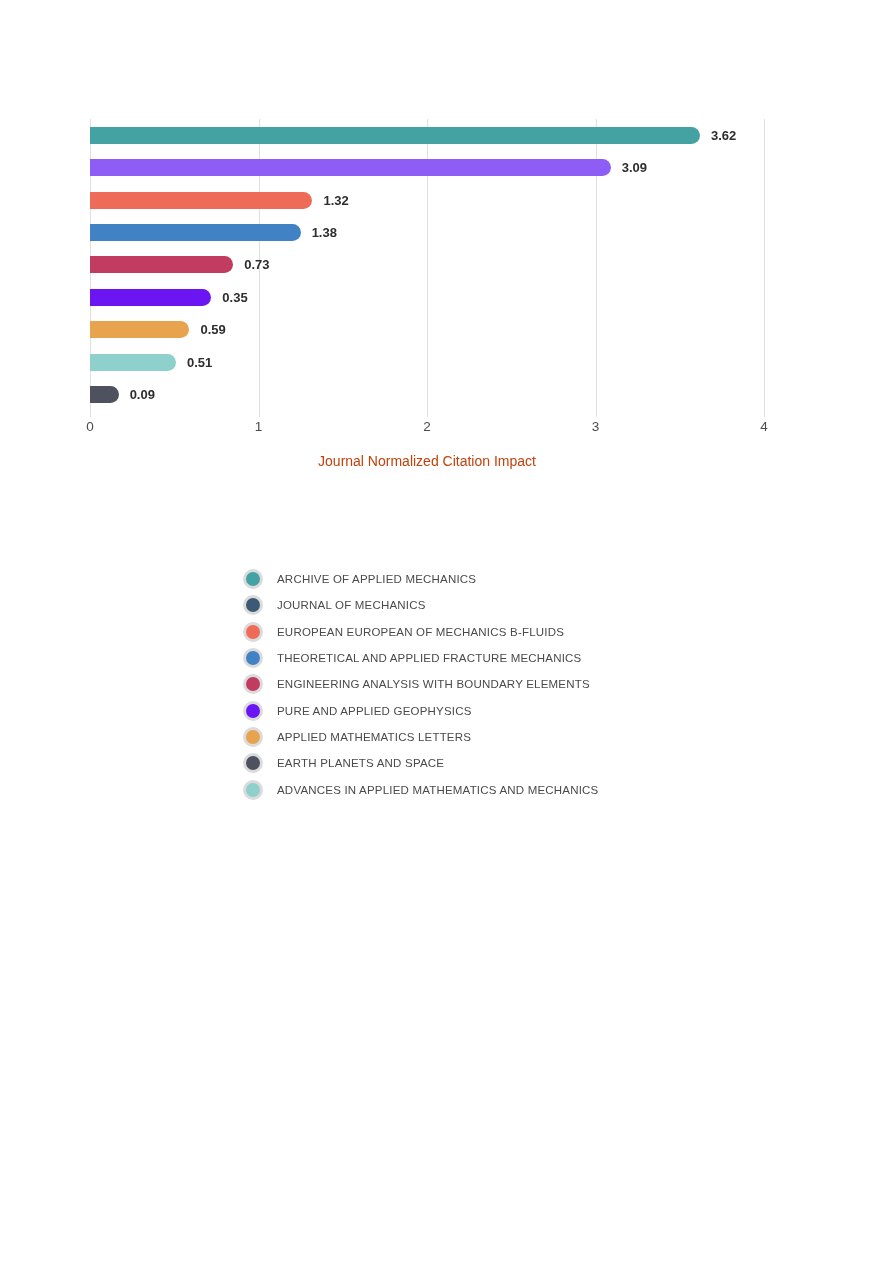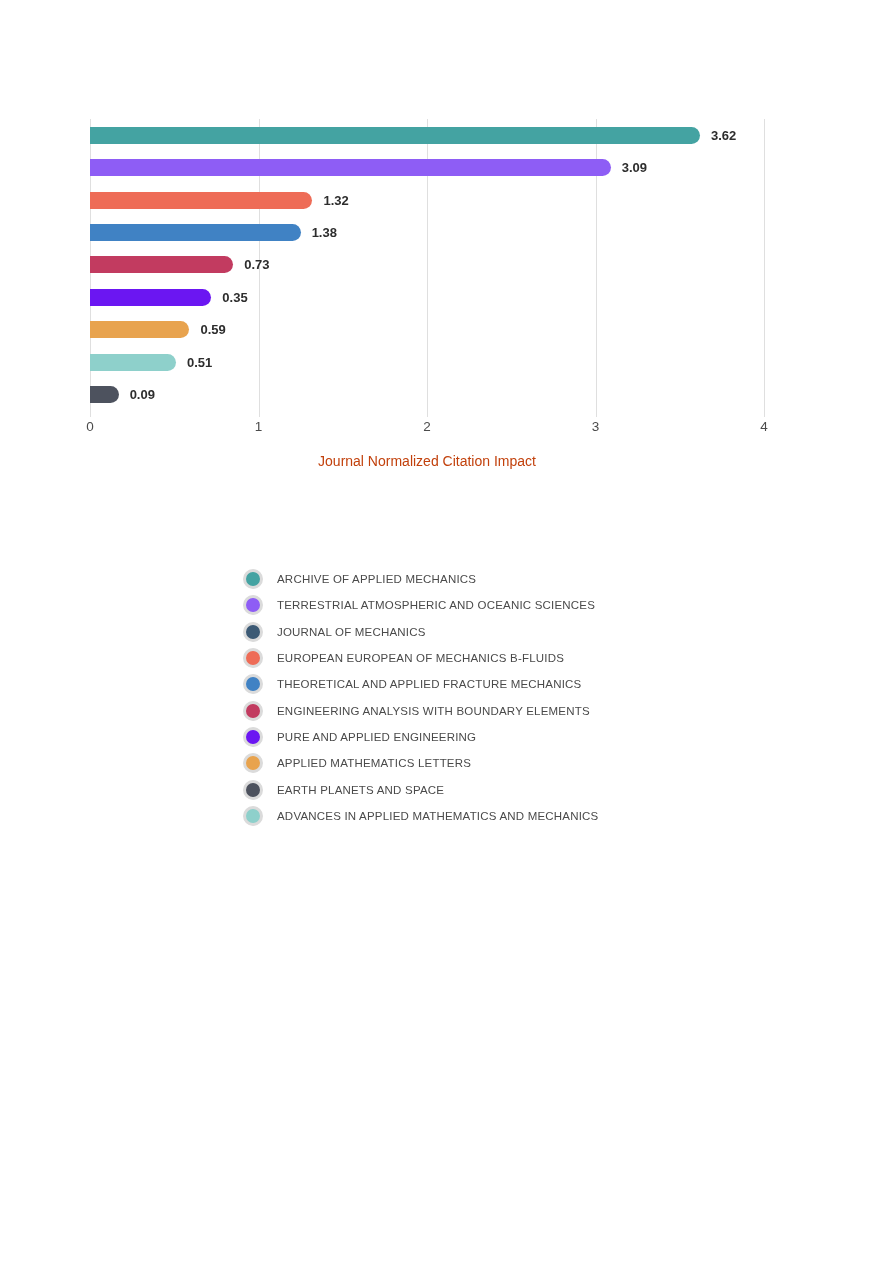--- a/index.html
+++ b/index.html
@@ -79,42 +79,38 @@
         <span class="tick-label" style="left: 100%;">4</span>
       </div>
     <div class="xaxis-title">Journal Normalized Citation Impact</div>
   </div>
   <div class="legend">
       <div class="legend-item">
         <span class="legend-marker" style="background: rgb(68, 163, 162);"></span>
         <span class="legend-label">ARCHIVE OF APPLIED MECHANICS</span>
       </div>
       <div class="legend-item">
-        <span class="legend-marker" style="background: rgb(142, 93, 245);"></span>
-        <span class="legend-label">TERRESTRIAL ATMOSPHERIC AND OCEANIC SCIENCES</span>
-      </div>
-      <div class="legend-item">
         <span class="legend-marker" style="background: rgb(60, 90, 117);"></span>
         <span class="legend-label">JOURNAL OF MECHANICS</span>
       </div>
       <div class="legend-item">
         <span class="legend-marker" style="background: rgb(238, 108, 87);"></span>
         <span class="legend-label">EUROPEAN EUROPEAN OF MECHANICS B-FLUIDS</span>
       </div>
       <div class="legend-item">
         <span class="legend-marker" style="background: rgb(64, 130, 196);"></span>
         <span class="legend-label">THEORETICAL AND APPLIED FRACTURE MECHANICS</span>
       </div>
       <div class="legend-item">
         <span class="legend-marker" style="background: rgb(194, 59, 96);"></span>
         <span class="legend-label">ENGINEERING ANALYSIS WITH BOUNDARY ELEMENTS</span>
       </div>
       <div class="legend-item">
         <span class="legend-marker" style="background: rgb(107, 22, 242);"></span>
-        <span class="legend-label">PURE AND APPLIED ENGINEERING</span>
+        <span class="legend-label">PURE AND APPLIED GEOPHYSICS</span>
       </div>
       <div class="legend-item">
         <span class="legend-marker" style="background: rgb(232, 163, 78);"></span>
         <span class="legend-label">APPLIED MATHEMATICS LETTERS</span>
       </div>
       <div class="legend-item">
         <span class="legend-marker" style="background: rgb(77, 82, 94);"></span>
         <span class="legend-label">EARTH PLANETS AND SPACE</span>
       </div>
       <div class="legend-item">

